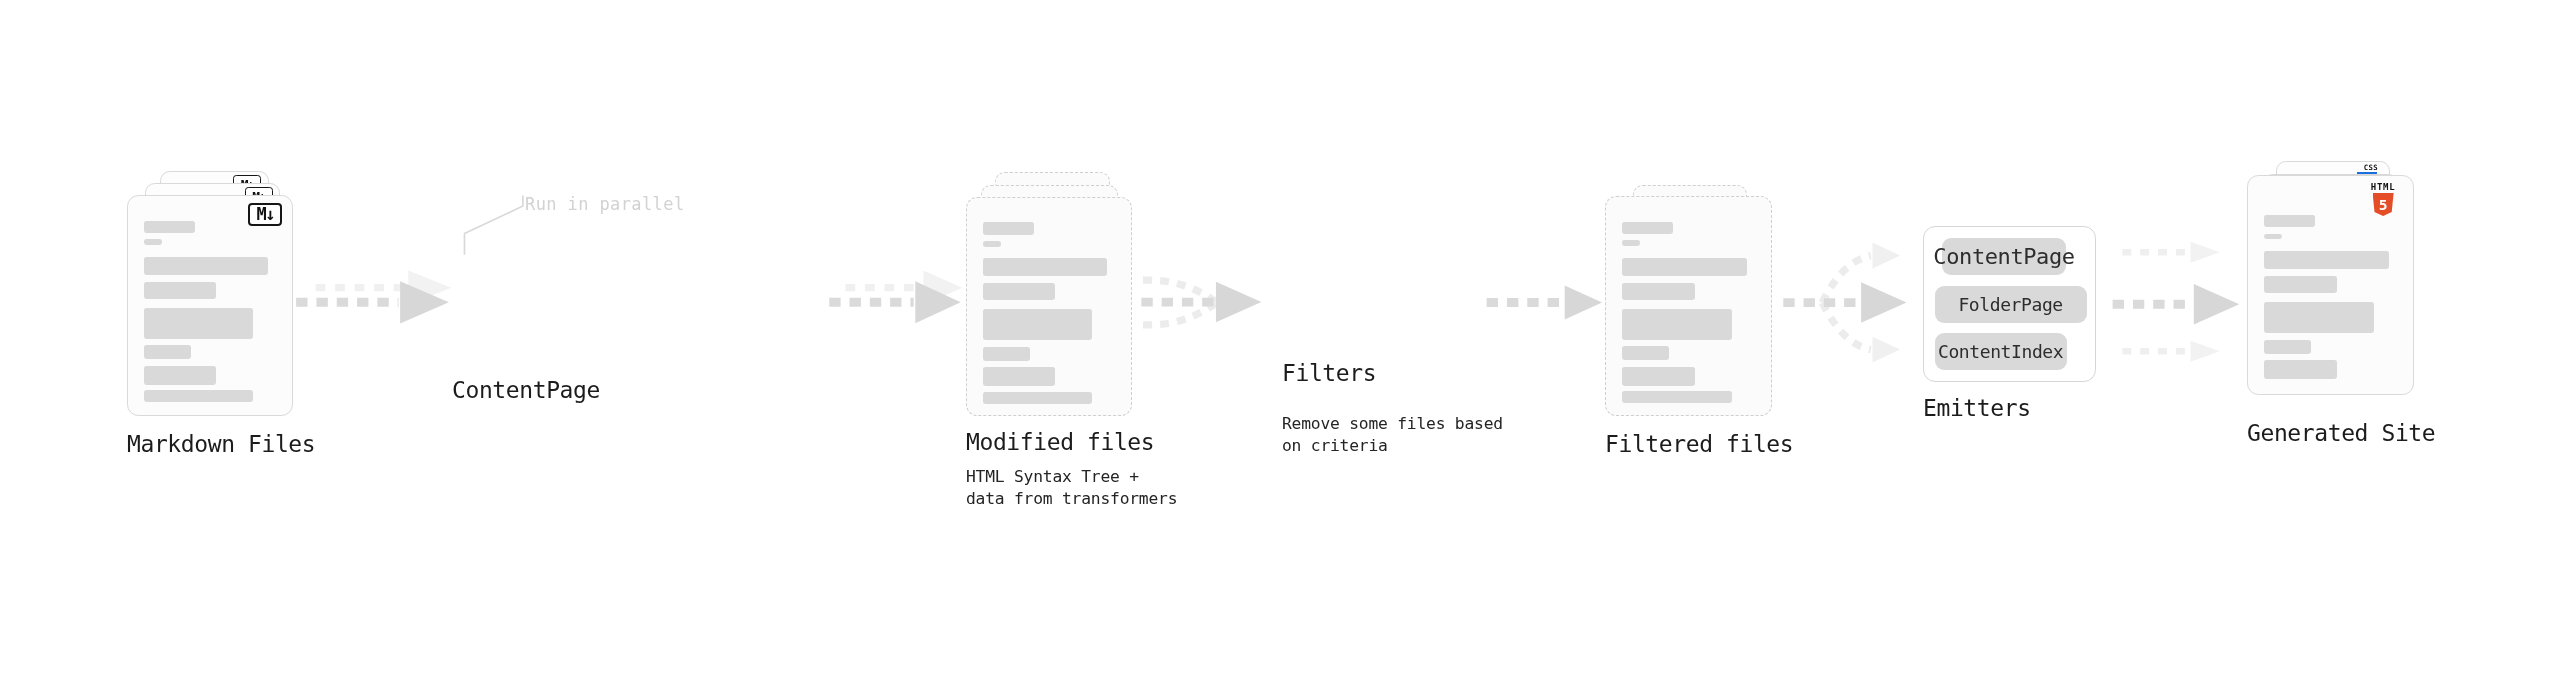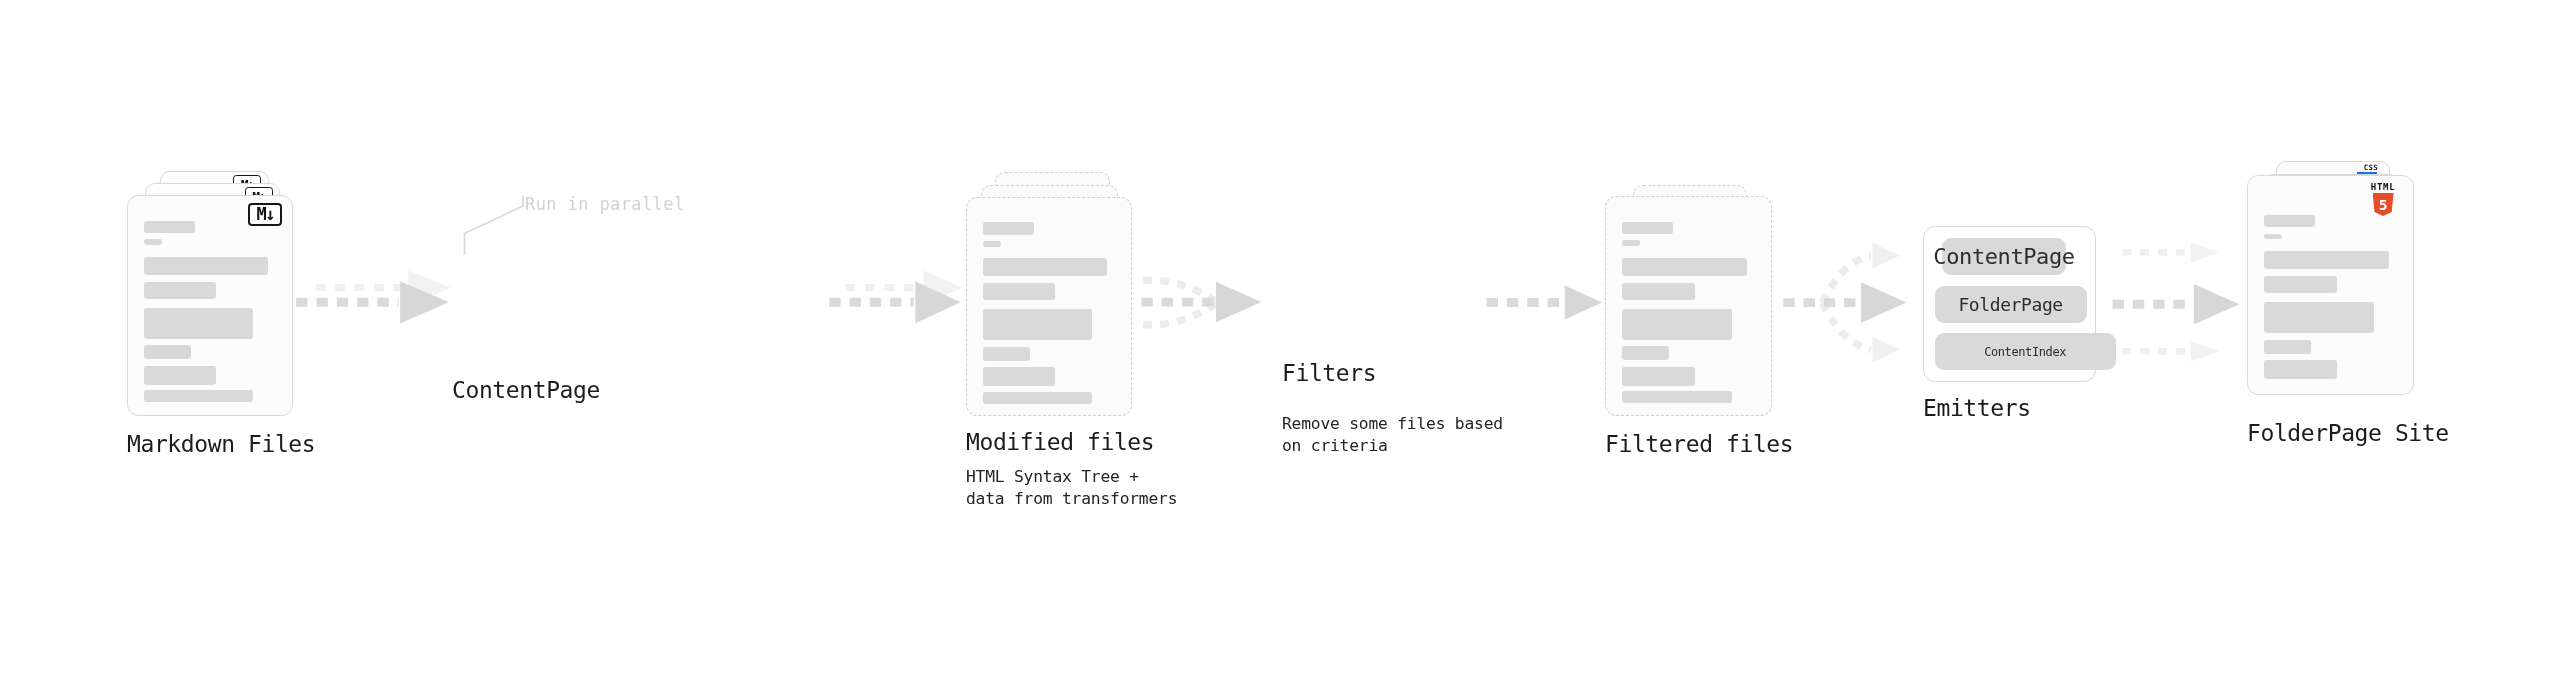--- a/index.html
+++ b/index.html
@@ -161,21 +161,21 @@
     <polygon points="114,18 148,34 114,50" fill="#f0f0f0"></polygon>
     <path d="M 52,92 C 72,132 92,146 112,150" fill="none" stroke="#ececec" stroke-width="9" stroke-dasharray="11 10"></path>
     <polygon points="114,134 148,150 114,166" fill="#f0f0f0"></polygon>
     <line x1="4" y1="92" x2="98" y2="92" stroke="#dadada" stroke-width="11" stroke-dasharray="14 11"></line>
     <polygon points="100,67 156,92 100,117" fill="#d7d7d7"></polygon>
   </svg>
 
   <div class="box-container" style="left:1923px;top:226px;width:173px;height:156px">
     <div class="pill" style="left:18px;top:11.4px;width:124px;height:37px;font-size:22px">ContentPage</div>
     <div class="pill" style="left:10.6px;top:59px;width:152px;height:37px;font-size:18px">FolderPage</div>
-    <div class="pill" style="left:10.6px;top:106px;width:181px;height:37px;font-size:12px">ContentIndex</div>
+    <div class="pill" style="left:10.6px;top:106px;width:132px;height:37px;font-size:18px">ContentIndex</div>
   </div>
   <div class="node-label" style="left:1923px;top:395px">Emitters</div>
 
   <svg class="conn" style="left:2111px;top:236px" width="138" height="134" viewBox="0 0 170 165">
     <line x1="14" y1="20" x2="96" y2="20" stroke="#efefef" stroke-width="8" stroke-dasharray="11 11"></line>
     <polygon points="98,7 134,20 98,33" fill="#f2f2f2"></polygon>
     <line x1="2" y1="84" x2="100" y2="84" stroke="#dadada" stroke-width="11" stroke-dasharray="14 11"></line>
     <polygon points="102,59 158,84 102,109" fill="#d7d7d7"></polygon>
     <line x1="14" y1="142" x2="96" y2="142" stroke="#efefef" stroke-width="8" stroke-dasharray="11 11"></line>
     <polygon points="98,129 134,142 98,155" fill="#f2f2f2"></polygon>
@@ -202,16 +202,16 @@
         <div class="bar b1"></div>
         <div class="bar b2"></div>
         <div class="bar b3"></div>
         <div class="bar b4"></div>
         <div class="bar b5"></div>
         <div class="bar b6"></div>
         <div class="bar b7"></div>
       </div>
     </div>
   </div>
-  <div class="node-label" style="left:2247px;top:420px">FolderPage Site</div>
+  <div class="node-label" style="left:2247px;top:420px">Generated Site</div>
 
 </div>
 
 
 </body></html>

